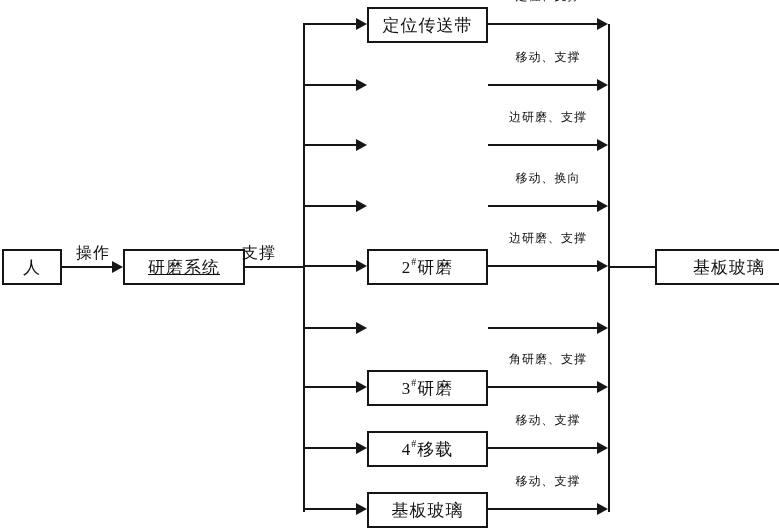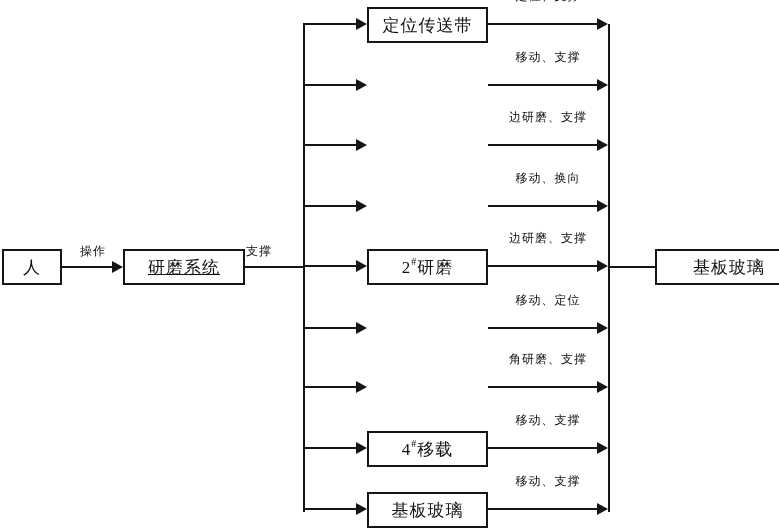--- a/index.html
+++ b/index.html
@@ -17,21 +17,21 @@
     font-size:17px;letter-spacing:1px;white-space:nowrap;}
   .row{position:absolute;left:0;top:0;width:779px;height:36px;}
   .row .branch{left:303px;top:16px;width:55px;}
   .row .branch-head{left:356px;top:11px;}
   .row .nbox{left:367px;top:0;width:121px;height:36px;}
   .row .out{left:488px;top:16px;width:110px;}
   .row .out-head{left:597px;top:11px;}
   .row .olabel{position:absolute;left:483px;top:-19px;width:130px;text-align:center;
     font-size:12px;letter-spacing:1px;white-space:nowrap;}
   sup{font-size:10px;line-height:0;position:relative;top:-1px;}
-  .elabel{position:absolute;font-size:12px;letter-spacing:1px;text-align:center;white-space:nowrap;}
+  .elabel{position:absolute;font-size:16px;letter-spacing:1px;text-align:center;white-space:nowrap;}
 </style>
 </head>
 <body>
 
 <div id="canvas">
 
   <div class="nbox" style="left:2px;top:249px;width:60px;height:36px;">
     <span>人</span>
   </div>
   <div class="elabel" style="left:58px;top:243px;width:70px;">操作</div>
@@ -90,26 +90,28 @@
     <div class="hline out"></div>
     <div class="ahead out-head"></div>
     <div class="olabel">边研磨、支撑</div>
   </div>
 
   <div class="row" style="top:311px">
     <div class="hline branch"></div>
     <div class="ahead branch-head"></div>
     <div class="hline out"></div>
     <div class="ahead out-head"></div>
-    <div class="olabel">移动、定位</div>
   </div>
 
   <div class="row" style="top:370px">
     <div class="hline branch"></div>
     <div class="ahead branch-head"></div>
+    <div class="nbox">
+        <span><span>3</span><sup>#</sup><span>研磨</span></span>
+      </div>
     <div class="hline out"></div>
     <div class="ahead out-head"></div>
     <div class="olabel">角研磨、支撑</div>
   </div>
 
   <div class="row" style="top:431px">
     <div class="hline branch"></div>
     <div class="ahead branch-head"></div>
     <div class="nbox">
         <span><span>4</span><sup>#</sup><span>移载</span></span>

